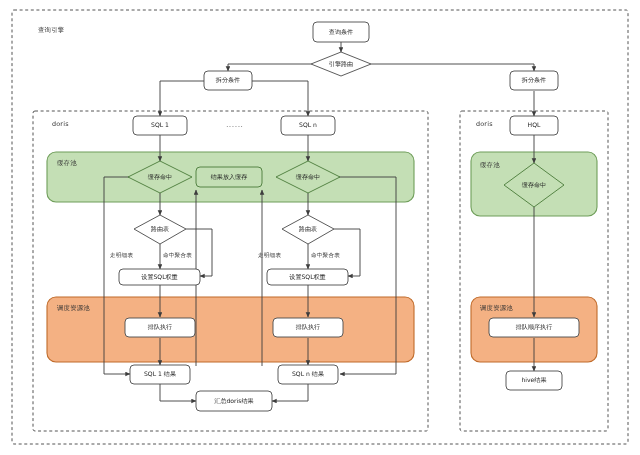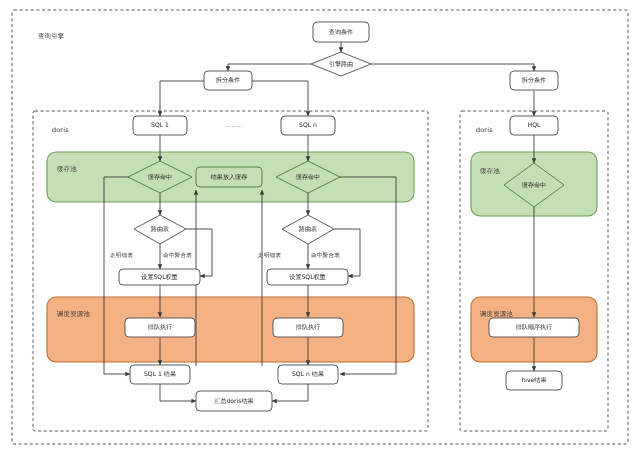--- a/index.html
+++ b/index.html
@@ -12,21 +12,21 @@
   #stage{position:relative;width:640px;height:455px;background:#fff;}
   svg#canvas{position:absolute;left:0;top:0;width:640px;height:455px;}
 
   .lbl{
     position:absolute;
     font-size:6.2px;
     color:#3a3a3a;
     white-space:nowrap;
     letter-spacing:.2px;
   }
-  .grp-lbl{font-size:6.4px;color:#333;margin-top:6px;}
+  .grp-lbl{font-size:6.4px;color:#333;}
   .edge-lbl{font-size:5.6px;color:#333;}
   .ellipsis{font-size:6.6px;color:#444;letter-spacing:1px;}
 
   
   .ntext{
     position:absolute;
     display:flex;align-items:center;justify-content:center;
     font-size:6.1px;
     color:#1e1e1e;
     text-align:center;

